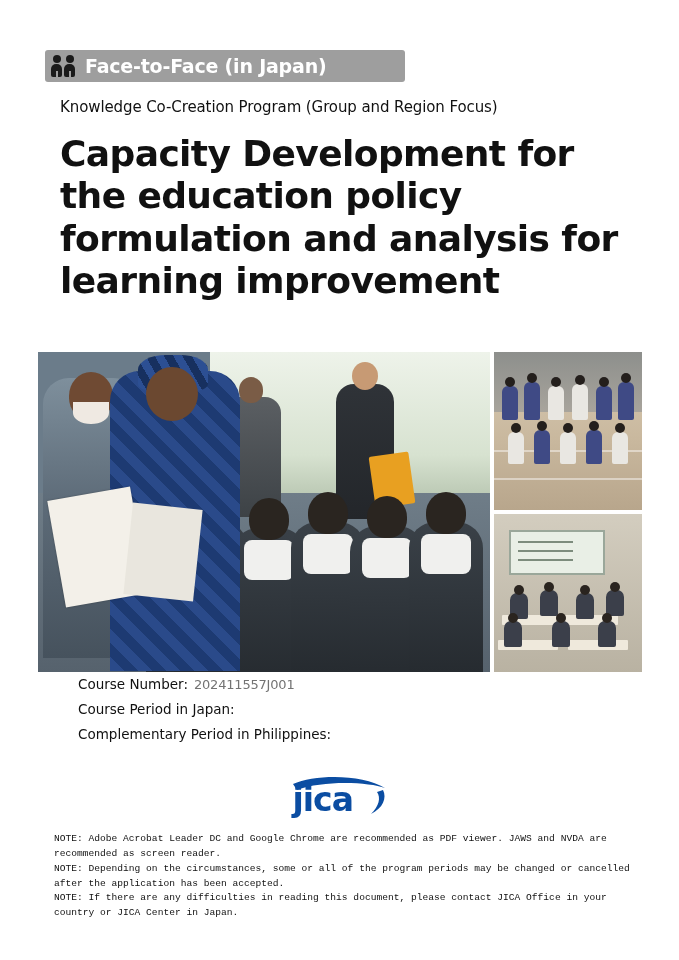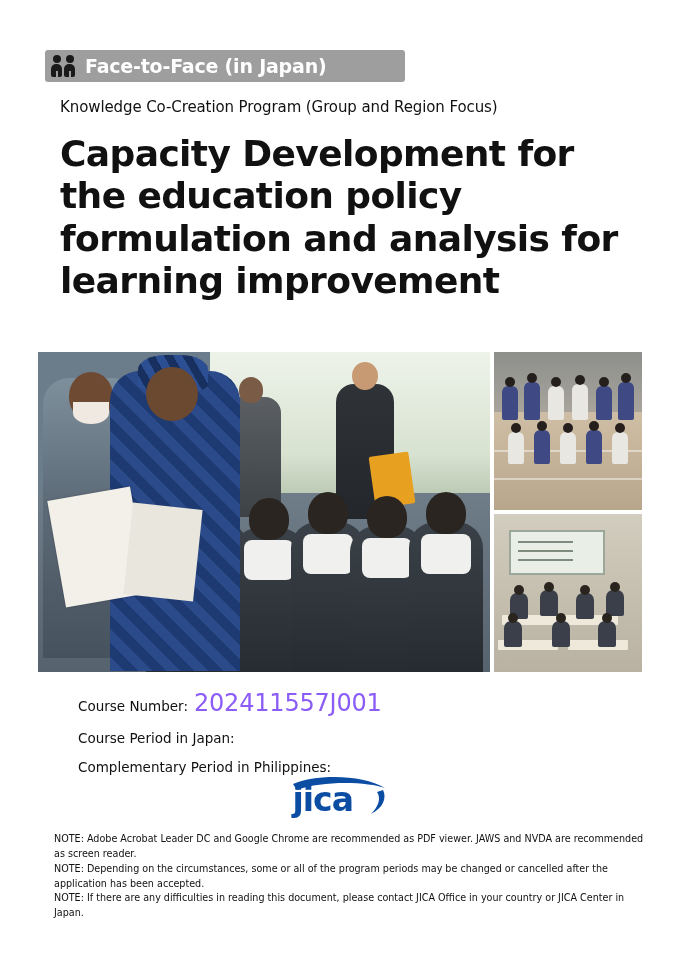--- a/index.html
+++ b/index.html
@@ -286,31 +286,30 @@
   .info {
     position: absolute;
     top: 676px;
     left: 78px;
     right: 34px;
   }
   .info-row {
     display: flex;
     align-items: baseline;
     margin-bottom: 9px;
-    margin-top: 13px;
   }
   .info-label {
     font-size: 13.5px;
     color: #111;
     margin-right: 6px;
     white-space: nowrap;
   }
   .info-value {
-    font-size: 24px;
-    color: #8b5cf6;
+    font-size: 13px;
+    color: #737373;
     letter-spacing: -0.2px;
     white-space: nowrap;
   }
 
   
   .logo {
     position: absolute;
     top: 776px;
     left: 50%;
     transform: translateX(-50%);
@@ -334,20 +333,21 @@
     width: 104px;
     height: 40px;
   }
 
   
   .notes {
     position: absolute;
     top: 832px;
     left: 54px;
     right: 34px;
+    font-family: Liberation Mono, monospace;
   }
   .note {
     font-size: 9.6px;
     line-height: 1.55;
     color: #111;
   }
 </style>
 </head>
 <body>
 

